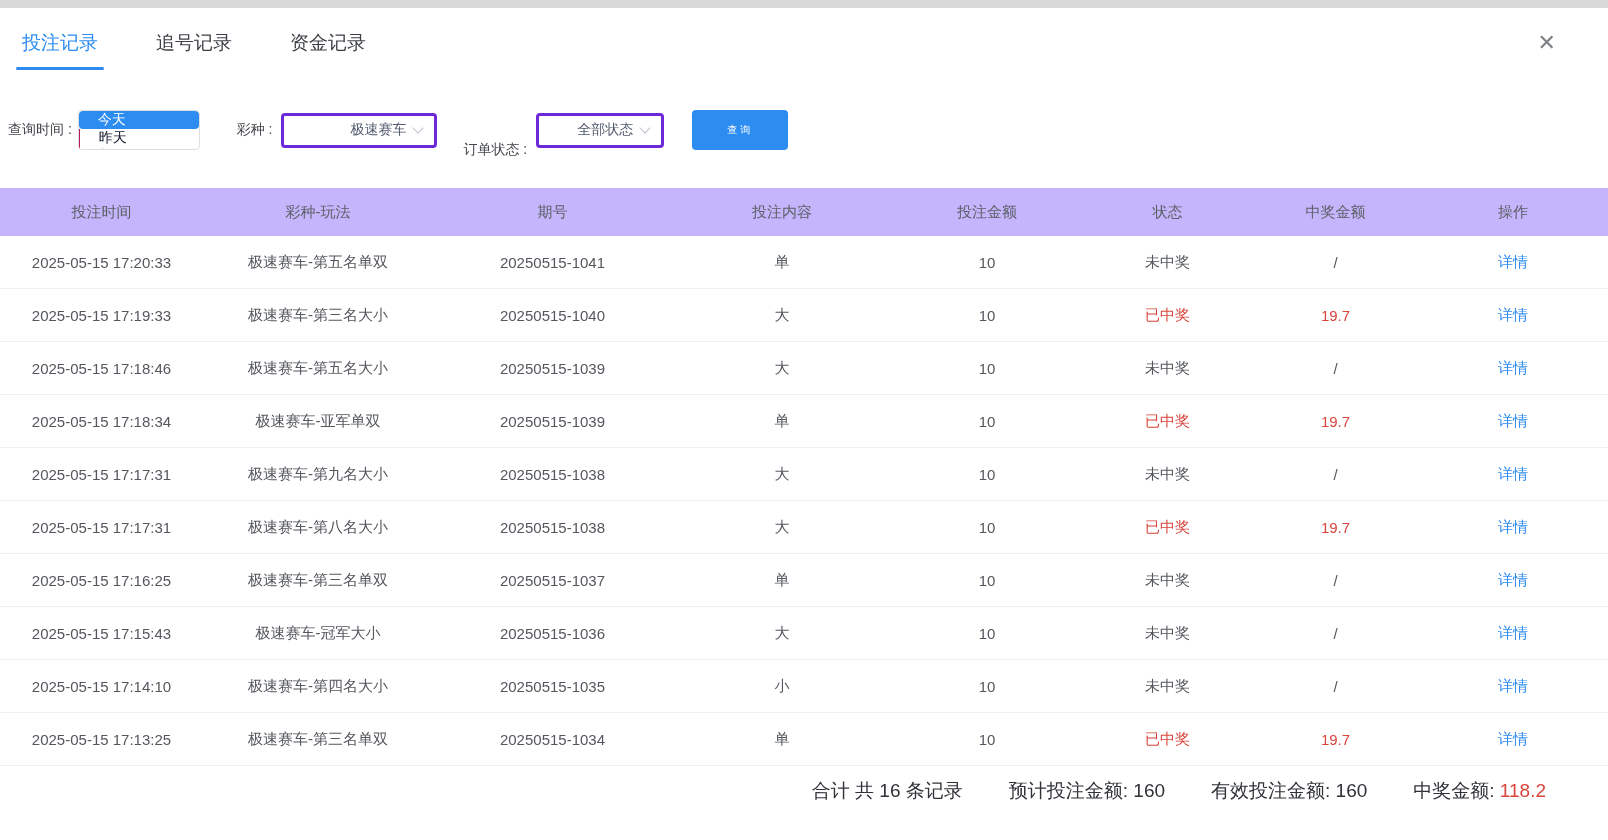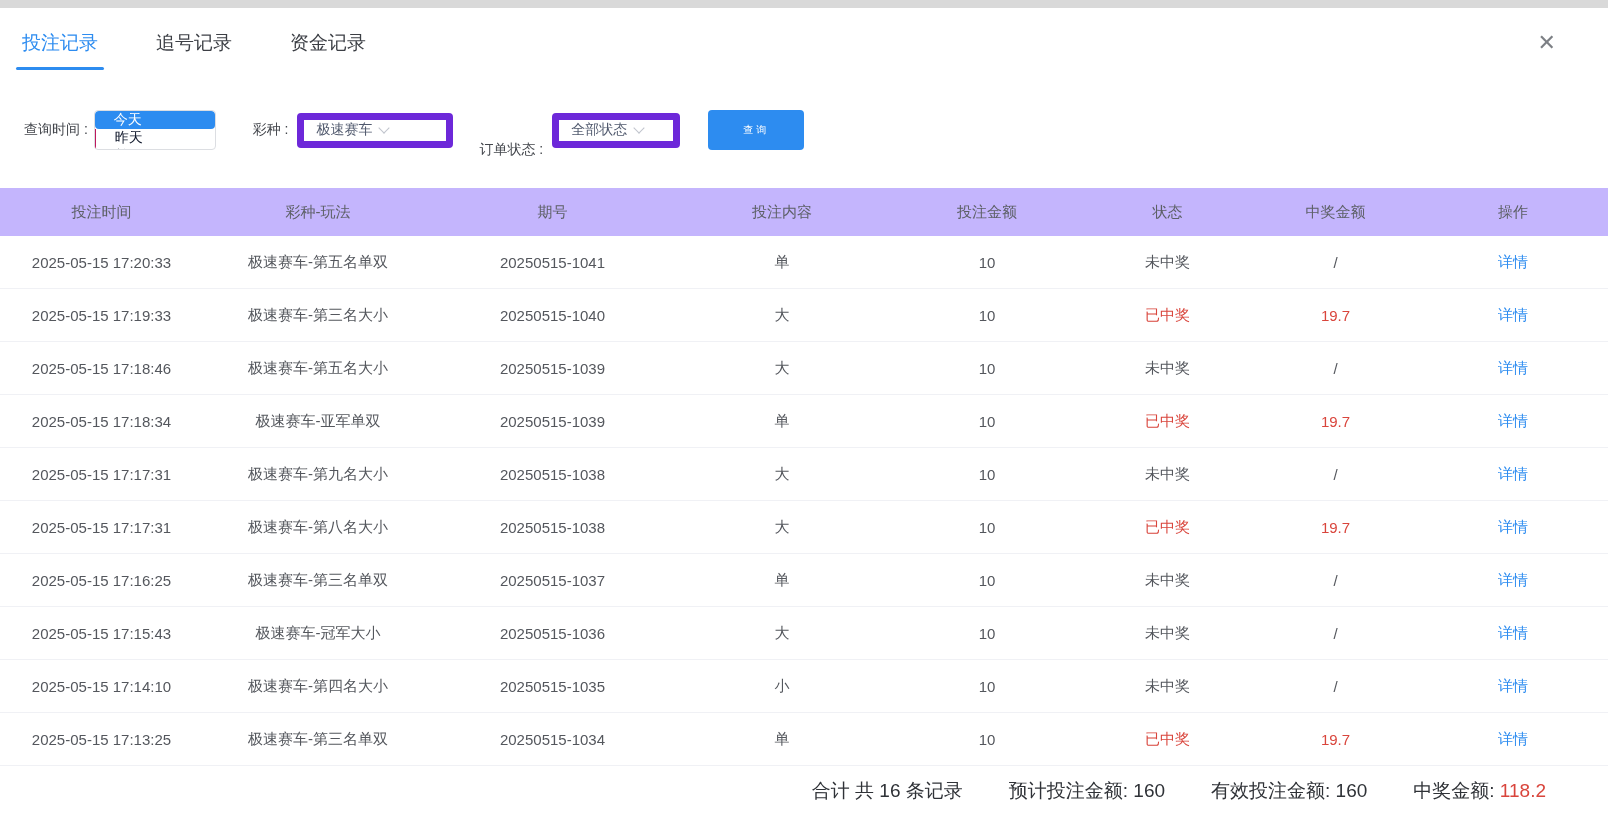--- a/index.html
+++ b/index.html
@@ -34,21 +34,21 @@
     height: 3px; background: var(--accent); border-radius: 2px;
   }
   .close {
     position: absolute; right: 52px; top: 50%; transform: translateY(-50%);
     font-size: 22px; color: #7d8085; cursor: pointer; line-height: 1;
     font-weight: 300;
   }
   
   .filterbar {
     display: flex; align-items: center;
-    margin-top: 32px; padding-left: 24px; height: 40px;
+    margin-top: 32px; padding-left: 8px; height: 40px;
     font-size: 14px; color: #43464c;
   }
   .time-group {
     display: flex; height: 40px; margin-left: 6px;
     border: 1px solid #dcdee2; border-radius: 4px; overflow: hidden;
     background: #fff;
     flex-direction: column;
   }
   .time-opt {
     padding: 0 19px; display: flex; align-items: center;
@@ -56,22 +56,22 @@
     font-size: 14px; white-space: nowrap;
   }
   .time-opt:first-child { border-left: none; }
   .time-opt.active {
     background: var(--accent); color: #fff; border-radius: 4px;
   }
   .flabel { white-space: nowrap; }
   .lbl-lottery { margin-left: 37px; }
   .lbl-status { margin-left: 26px; margin-top: 40px; }
   .select {
-    height: 35px; border: 7px solid #6d28d9; border-radius: 4px;
-    display: flex; align-items: center; justify-content: flex-start;
+    height: 35px; border: 3px solid #6d28d9; border-radius: 4px;
+    display: flex; align-items: center; justify-content: flex-end;
     padding: 0 12px; margin-left: 9px; color: #515a6e; cursor: pointer;
     background: #fff; font-size: 14px;
   }
   .select-lottery { width: 156px; }
   .select-status { width: 128px; }
   .chev {
     width: 8px; height: 8px; flex: 0 0 auto;
     border-right: 1.5px solid #c0c4cc; border-bottom: 1.5px solid #c0c4cc;
     transform: rotate(45deg); margin-top: -4px; margin-left: 8px;
   }

